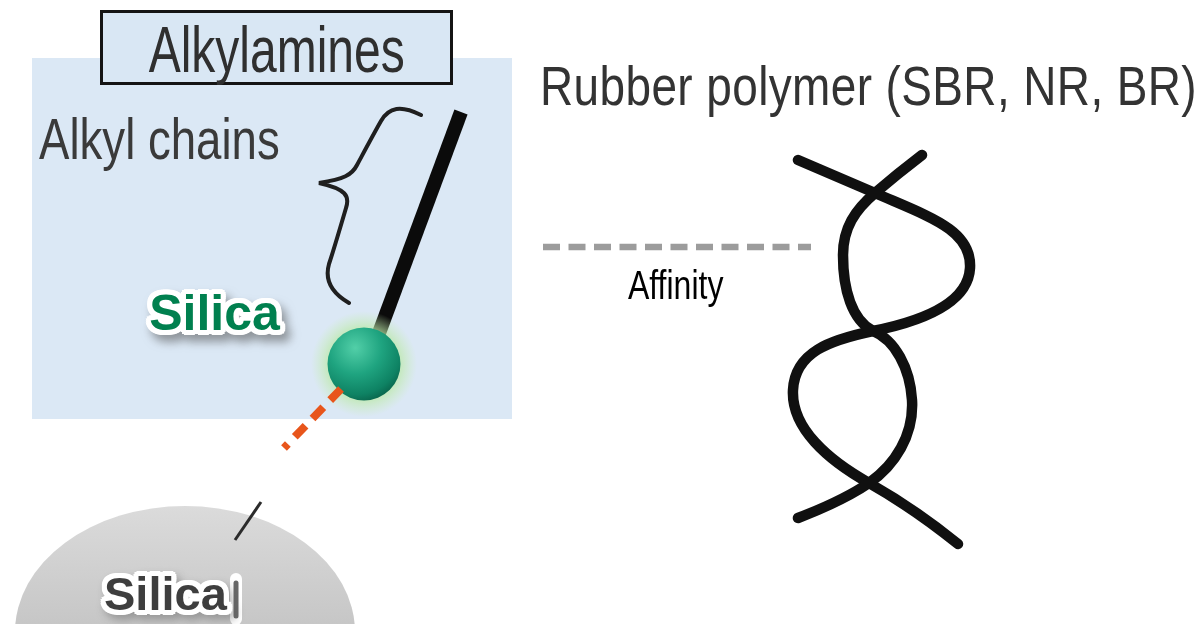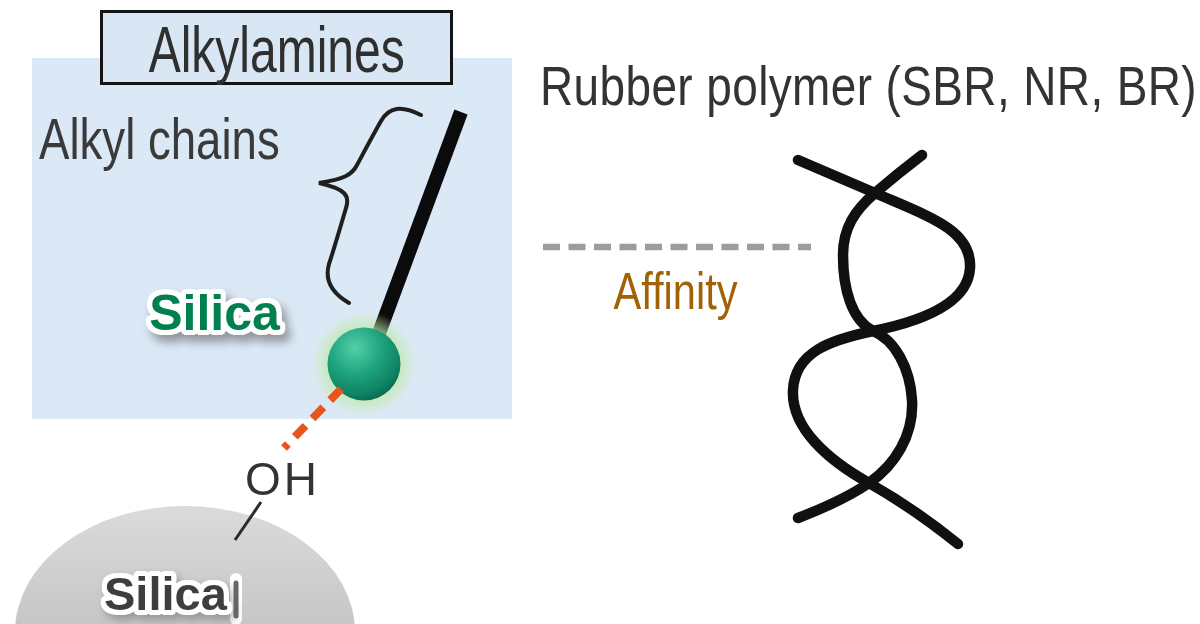--- a/index.html
+++ b/index.html
@@ -19,21 +19,21 @@
     display:flex;justify-content:center;
   }
   #alkylamines-title-box span{
     font-size:64px;color:#2f2f2f;display:inline-block;
     transform:scaleX(.75);transform-origin:center;white-space:nowrap;
   }
   .cond-left{display:inline-block;transform:scaleX(.8);transform-origin:left center;white-space:nowrap;}
   #alkyl-chains-label{left:39px;top:111px;font-size:57px;color:#3a3a3a;line-height:1;}
   #rubber-polymer-title{left:540px;top:58px;font-size:56px;color:#333333;line-height:1;letter-spacing:.5px;}
   #rubber-polymer-title span{display:inline-block;transform:scaleX(.82);transform-origin:left center;white-space:nowrap;}
-  #affinity-label{left:573px;top:265px;width:205px;text-align:center;font-size:52px;color:#a16207;line-height:1;}
+  #affinity-label{left:573px;top:265px;width:205px;text-align:center;font-size:40px;color:#000000;line-height:1;}
   #affinity-label span{display:inline-block;transform:scaleX(.8);transform-origin:center;white-space:nowrap;}
   .white-outline{
     text-shadow:
       -4px -4px 0 #fff,-4px 4px 0 #fff,4px -4px 0 #fff,4px 4px 0 #fff,
       -5px 0 0 #fff,5px 0 0 #fff,0 -5px 0 #fff,0 5px 0 #fff,
       -2px -5px 0 #fff,2px -5px 0 #fff,-2px 5px 0 #fff,2px 5px 0 #fff,
       -5px -2px 0 #fff,5px -2px 0 #fff,-5px 2px 0 #fff,5px 2px 0 #fff;
   }
   #amino-groups-label{
     left:112px;top:286px;width:205px;text-align:center;
@@ -124,21 +124,20 @@
   </div>
 
   <div class="abs" id="alkyl-chains-label">
     <span class="cond-left">Alkyl chains</span>
   </div>
 
   <div class="abs white-outline" id="amino-groups-label">
     <div>Silica</div>
   </div>
 
-  <div class="abs" id="oh-label">OH</div>
 
   <div class="abs white-outline" id="silica-label">Silica</div>
 
   <div class="abs" id="rubber-polymer-title">
     <span>Rubber polymer (SBR, NR, BR)</span>
   </div>
 
   <div class="abs" id="affinity-label">
     <span>Affinity</span>
   </div>

